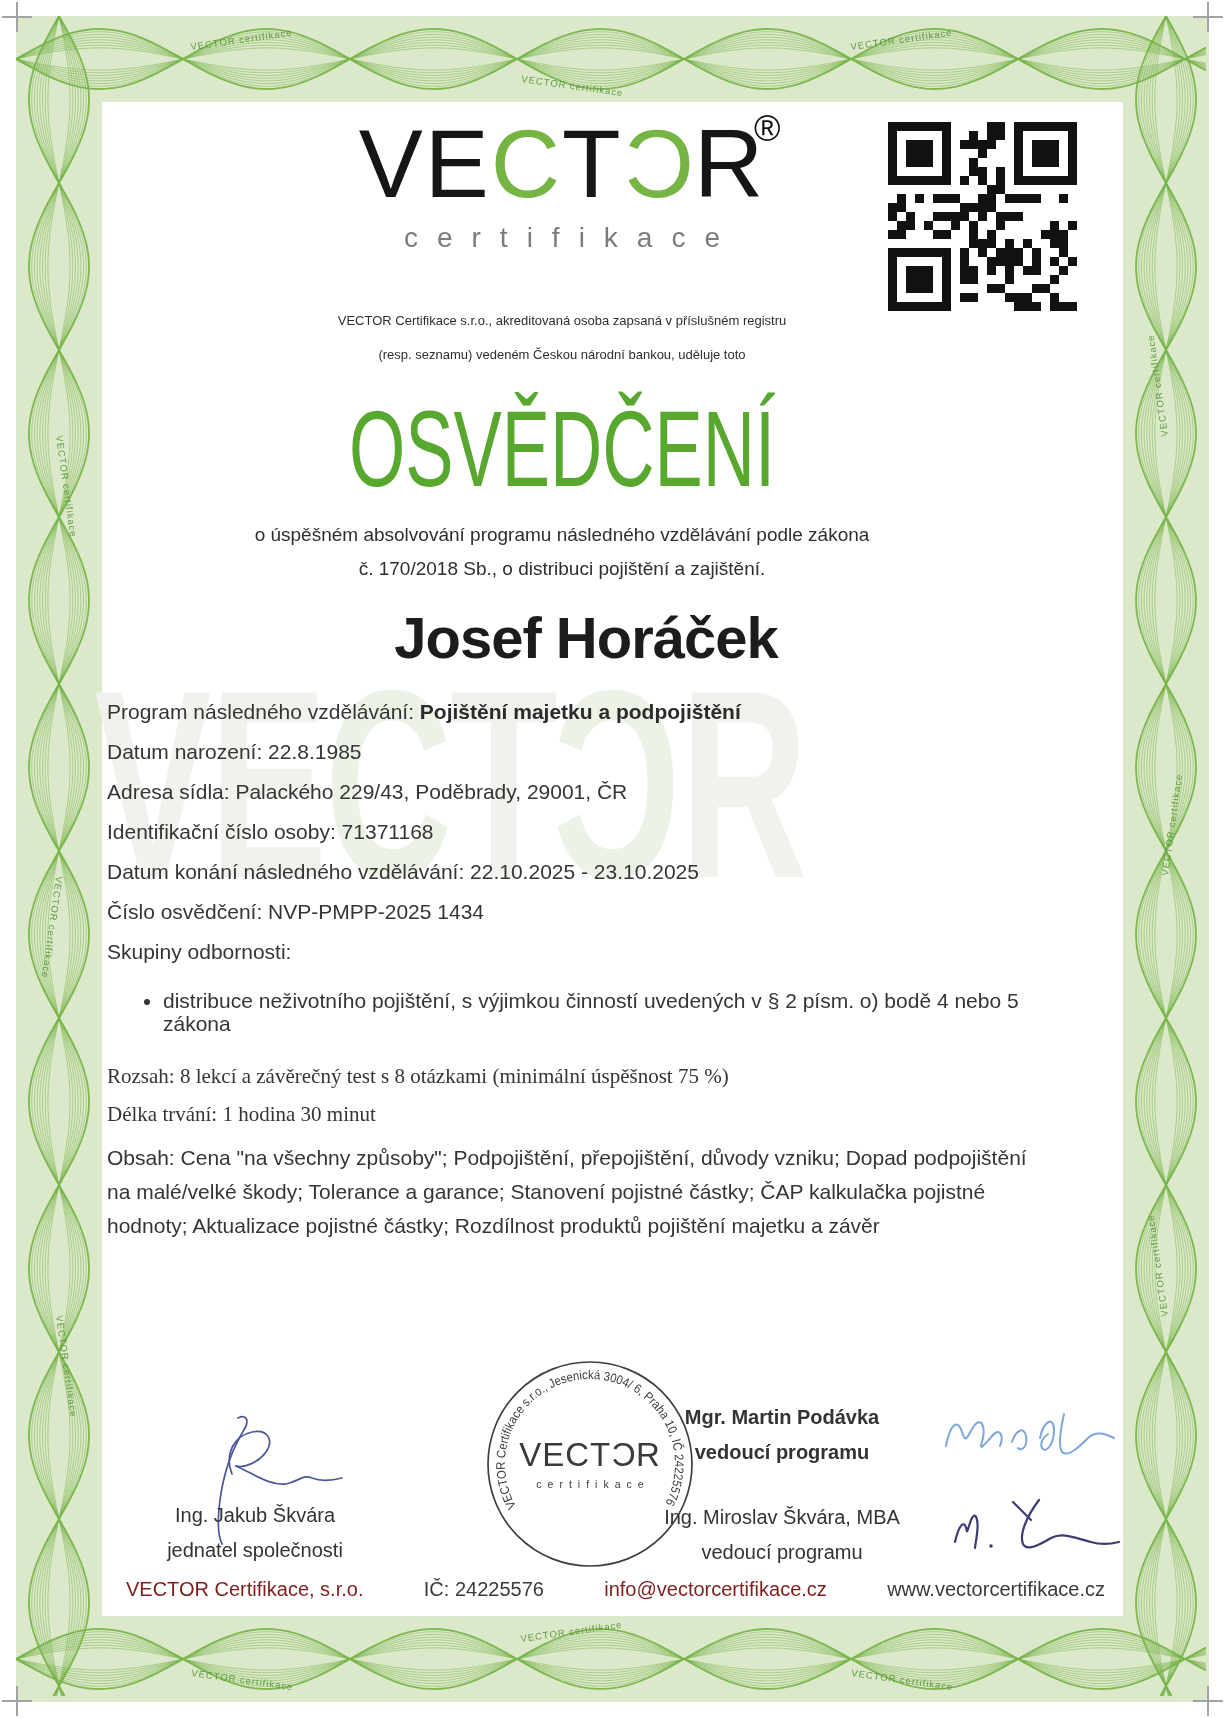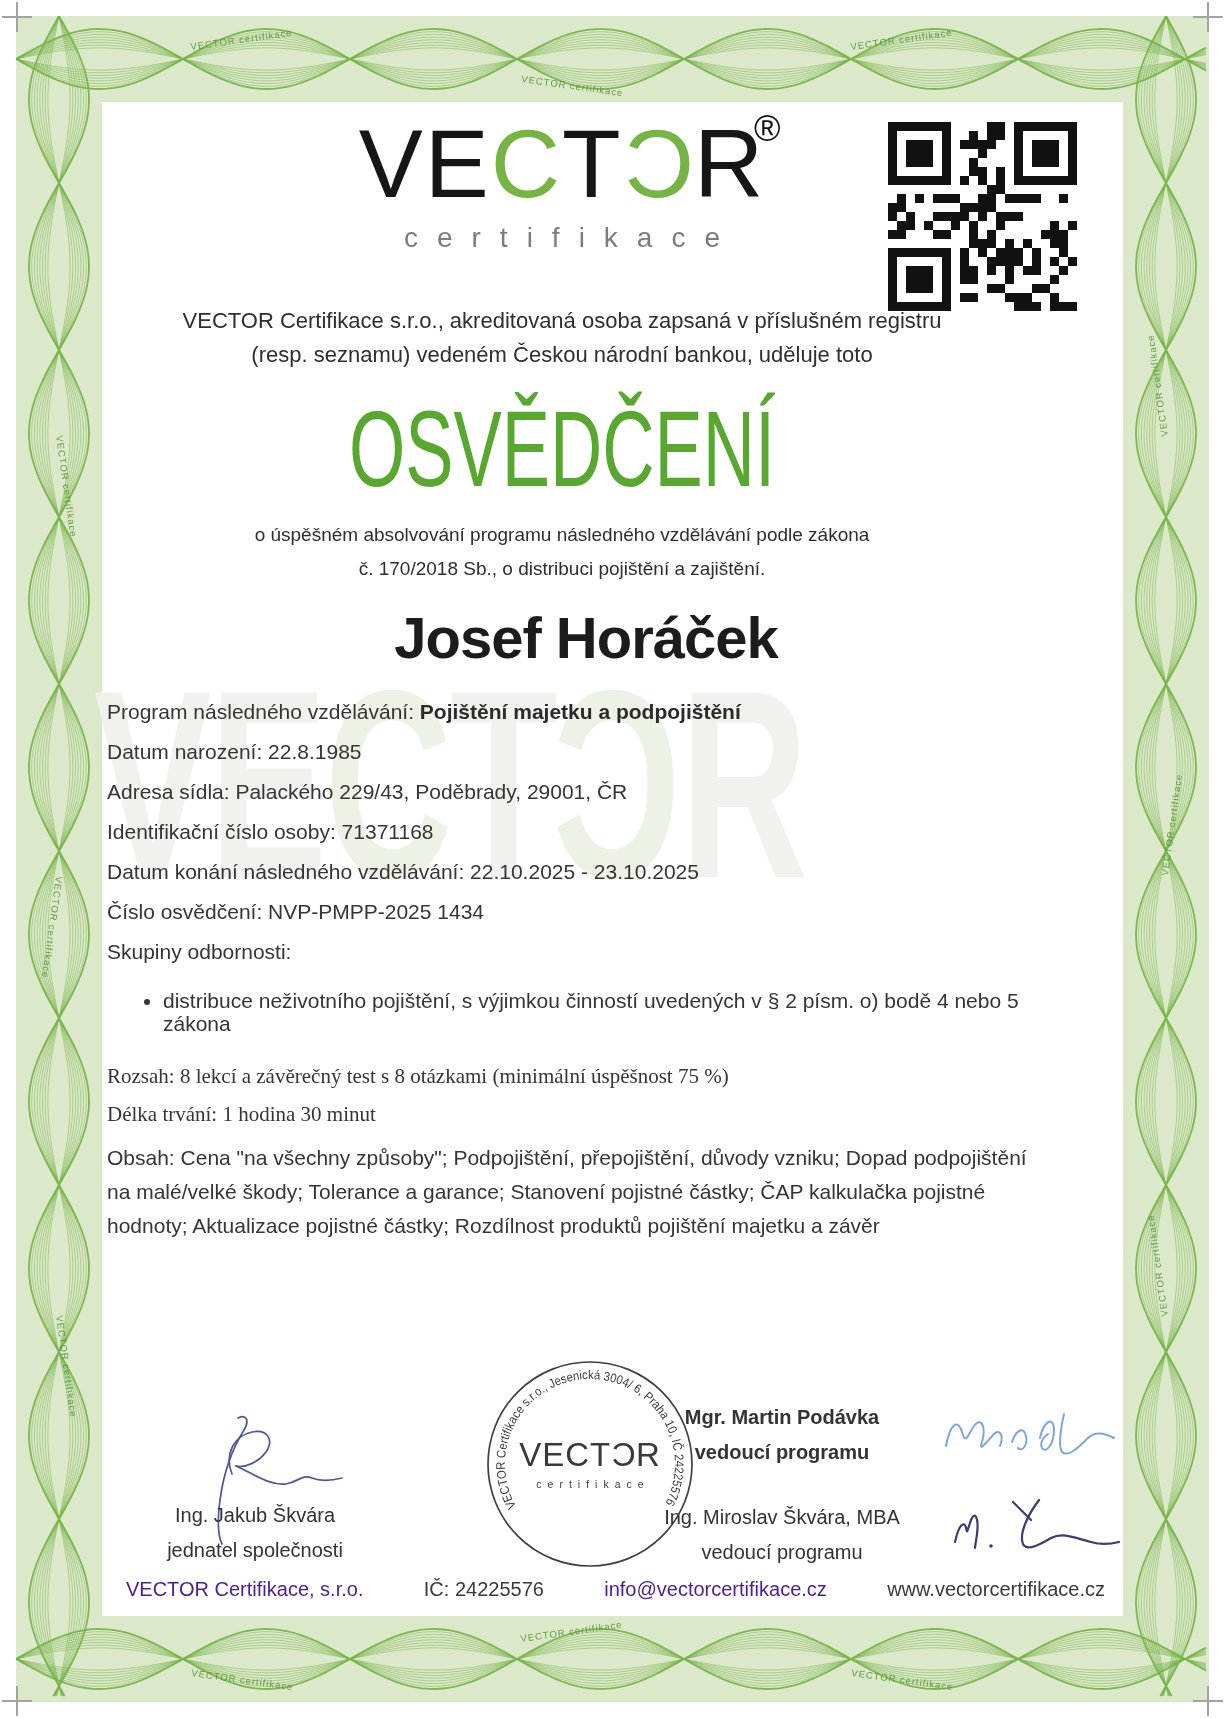--- a/index.html
+++ b/index.html
@@ -18,21 +18,21 @@
   .content{position:absolute;left:102px;top:102px;width:1021px;height:1514px;z-index:2;}
 
   
   .header{position:absolute;left:0;top:14px;width:920px;text-align:center;}
   .logo-block{position:relative;display:block;}
   .logo-word{font-size:96px;line-height:1;letter-spacing:2px;color:#161616;font-family:"Liberation Sans",sans-serif;}
   .logo-word .grn{color:#76b543;}
   .flipC{display:inline-block;transform:scaleX(-1);}
   .logo-sub{margin-top:10px;font-size:28px;letter-spacing:19px;color:#7c7c7c;text-indent:19px;}
   .regmark{position:absolute;left:652px;top:-8px;font-size:36px;color:#111;}
-  .intro{margin-top:50px;font-size:22px;line-height:34px;color:#2e2e2e;}
+  .intro{margin-top:50px;font-size:13px;line-height:34px;color:#2e2e2e;}
   .big-title{margin-top:22px;font-size:108px;line-height:1.02;color:#58a72e;
              transform:scaleX(0.67);transform-origin:50% 50%;white-space:nowrap;}
   .subline{margin-top:14px;font-size:19px;line-height:34px;color:#2e2e2e;}
   .recipient{margin-top:18px;font-size:58px;font-weight:bold;color:#1c1c1c;letter-spacing:-1px;margin-left:48px;}
 
   
   .watermark{position:absolute;left:-8px;top:548px;width:1040px;z-index:-1;
              font-size:268px;line-height:1;white-space:nowrap;color:#f1f1ee;
              transform:scaleX(0.66);transform-origin:0 0;font-weight:bold;letter-spacing:-4px;}
   .watermark .wgrn{color:#ecf2e5;}
@@ -57,21 +57,21 @@
   .stamp{position:absolute;left:378px;top:1252px;width:220px;height:220px;}
   .stamp-word{position:absolute;left:0;top:84px;width:220px;text-align:center;
               font-size:33px;color:#3a3a3a;letter-spacing:1px;line-height:1;}
   .stamp-sub{position:absolute;left:0;top:124px;width:220px;text-align:center;
              font-size:10.5px;color:#3a3a3a;letter-spacing:6px;text-indent:6px;}
 
   
   .footer{position:absolute;left:0;top:1476px;width:1021px;display:flex;
           justify-content:space-between;padding:0 18px 0 24px;box-sizing:border-box;
           font-size:20px;color:#3a3a3a;}
-  .footer .green{color:#4c1d95;text-align:center;}
+  .footer .green{color:#7f1d1d;text-align:center;}
   .footer a{text-decoration:none;color:#6cb33f;}
 </style>
 </head>
 <body>
 
 <div class="page">
 
   <div class="crop tl"></div>
   <div class="crop tr"></div>
   <div class="crop bl"></div>

